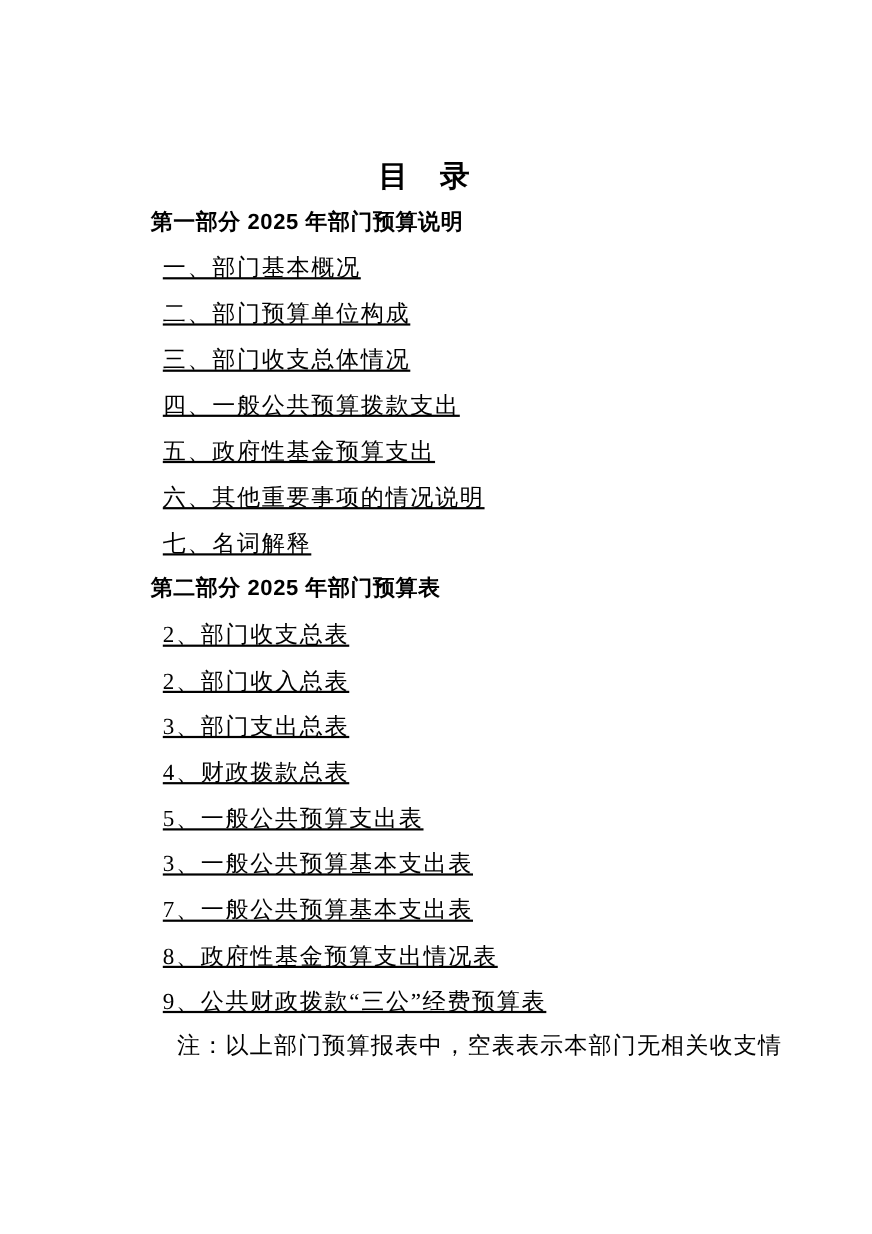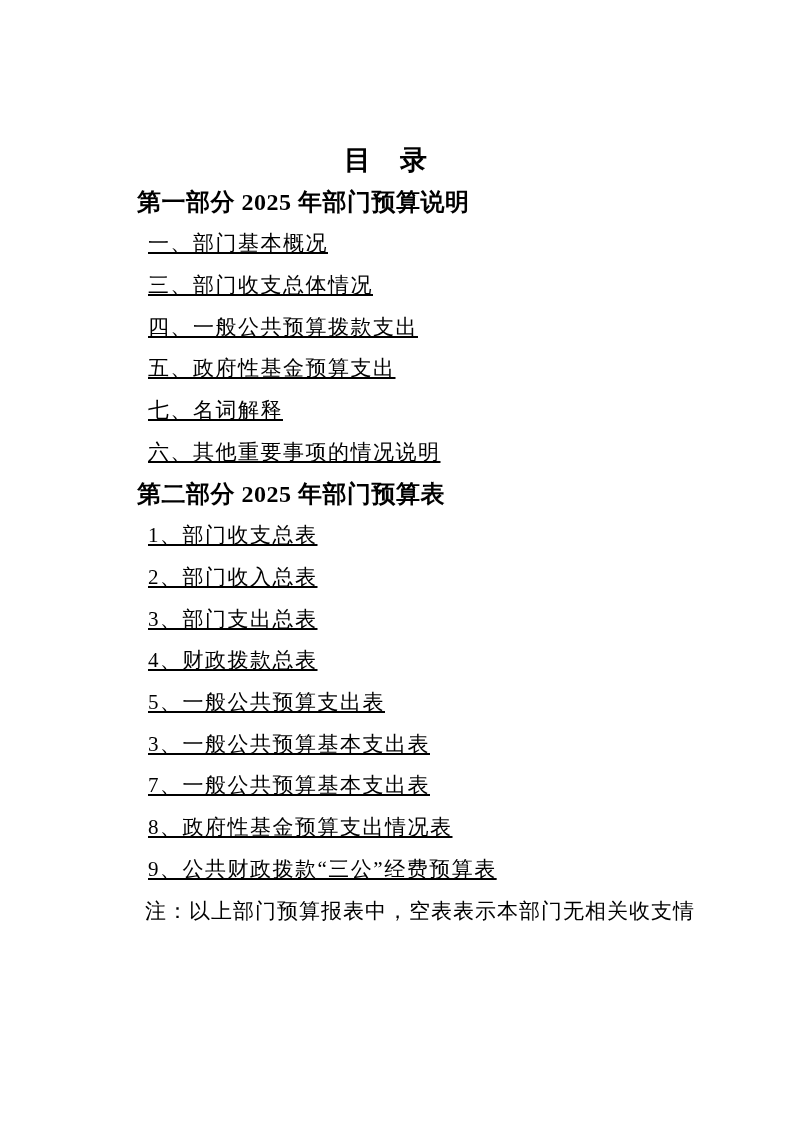--- a/index.html
+++ b/index.html
@@ -25,58 +25,60 @@
   .doc-title {
     font-family: "Liberation Sans", "DejaVu Sans", sans-serif;
     font-weight: 700;
     font-size: 27px;
     text-align: center;
     margin-left: -137px;
     margin-right: -92px;
     letter-spacing: 1px;
   }
   .section-heading {
-    font-family: Liberation Serif, serif;
+    font-family: Liberation Sans, sans-serif;
     font-weight: 700;
-    font-size: 24px;
+    font-size: 20px;
     letter-spacing: 0.5px;
   }
   .toc-item {
     font-family: "Liberation Serif", "DejaVu Serif", serif;
     font-size: 21px;
     letter-spacing: 1.5px;
     padding-left: 11px;
     text-decoration: underline;
   }
   .toc-note {
-    font-family: Liberation Sans, sans-serif;
+    font-family: Liberation Mono, monospace;
     font-size: 21px;
     letter-spacing: 1px;
     padding-left: 8px;
+    margin-left: 16px;
   }
 </style>
 </head>
 <body>
 
 <div class="page">
 
   <div class="line doc-title">目　录</div>
 
   <div class="line section-heading">第一部分 2025 年部门预算说明</div>
 
   <div class="line toc-item">一、部门基本概况</div>
+  <div class="line toc-item">二、部门预算单位构成</div>
   <div class="line toc-item">三、部门收支总体情况</div>
   <div class="line toc-item">四、一般公共预算拨款支出</div>
   <div class="line toc-item">五、政府性基金预算支出</div>
+  <div class="line toc-item">六、其他重要事项的情况说明</div>
   <div class="line toc-item">七、名词解释</div>
-  <div class="line toc-item">六、其他重要事项的情况说明</div>
 
   <div class="line section-heading">第二部分 2025 年部门预算表</div>
 
-  <div class="line toc-item">1、部门收支总表</div>
+  <div class="line toc-item">2、部门收支总表</div>
   <div class="line toc-item">2、部门收入总表</div>
   <div class="line toc-item">3、部门支出总表</div>
   <div class="line toc-item">4、财政拨款总表</div>
   <div class="line toc-item">5、一般公共预算支出表</div>
   <div class="line toc-item">3、一般公共预算基本支出表</div>
   <div class="line toc-item">7、一般公共预算基本支出表</div>
   <div class="line toc-item">8、政府性基金预算支出情况表</div>
   <div class="line toc-item">9、公共财政拨款“三公”经费预算表</div>
 
   <div class="line toc-note">注：以上部门预算报表中，空表表示本部门无相关收支情</div>

